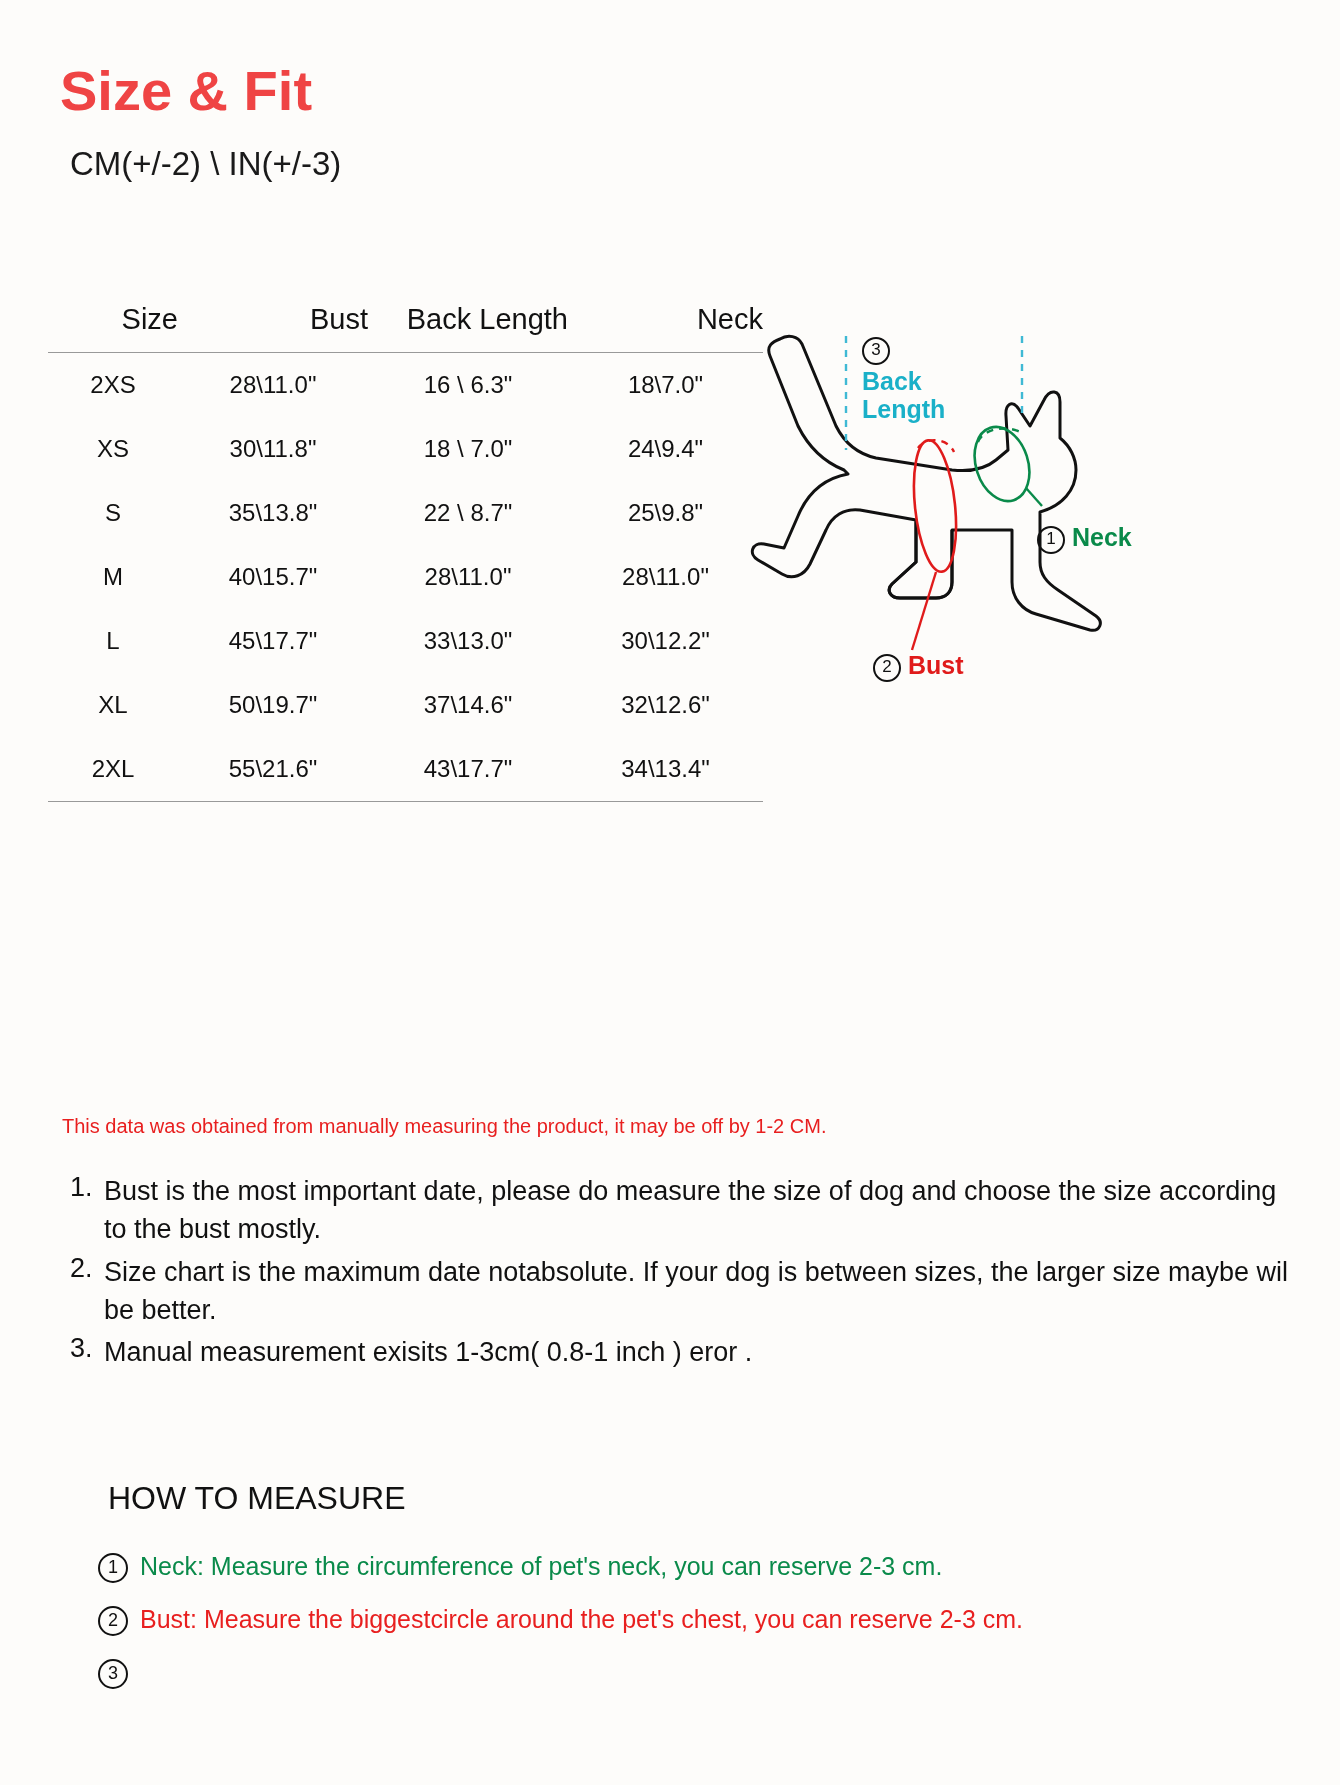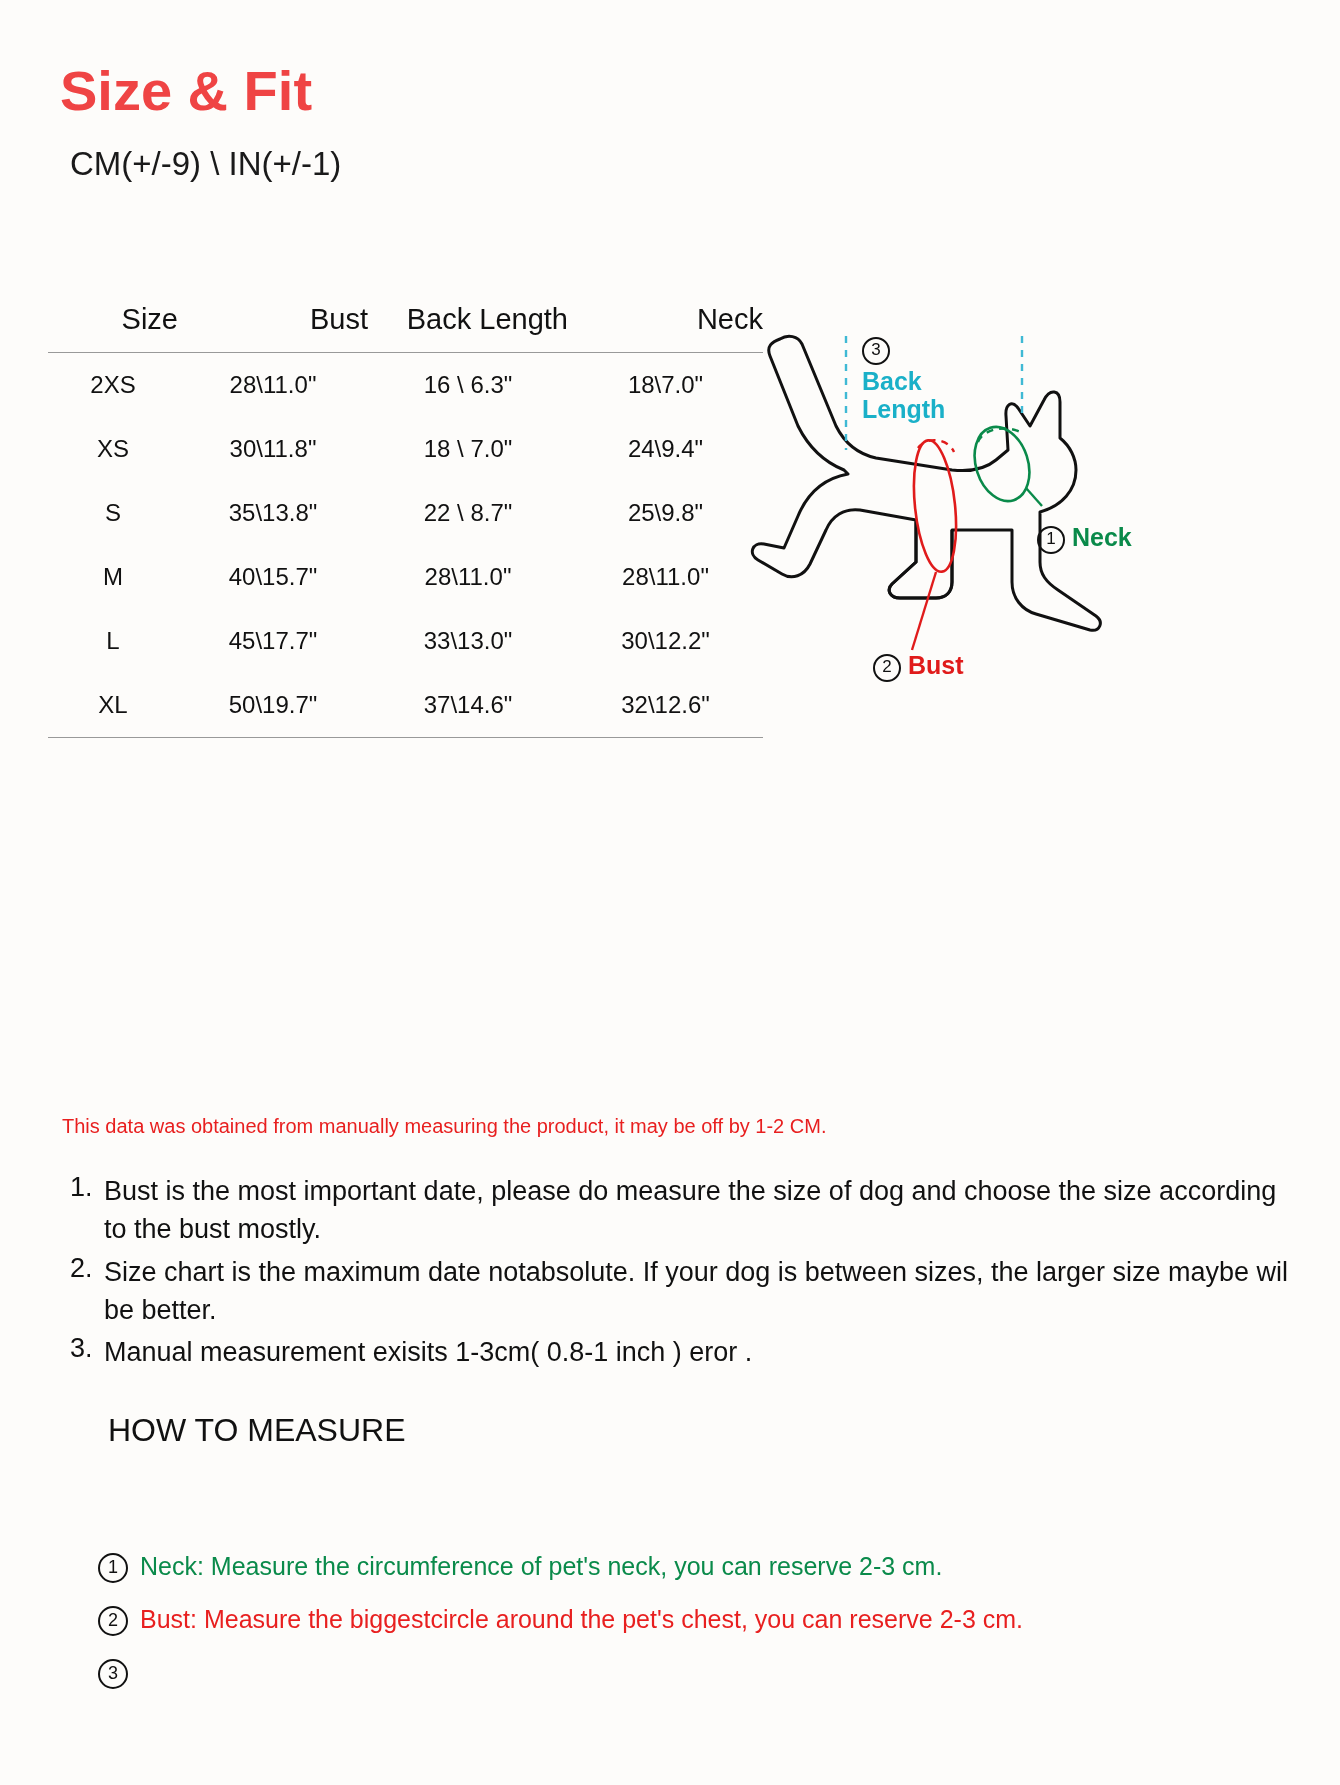--- a/index.html
+++ b/index.html
@@ -152,21 +152,21 @@
     flex: 0 0 34px;
     text-align: left;
   }
   .note .txt {
     flex: 1;
     line-height: 1.42;
   }
   .htm-title {
     position: absolute;
     left: 108px;
-    top: 1412px;
+    top: 1480px;
     font-size: 32px;
     color: #111;
   }
   .measure-list {
     position: absolute;
     left: 98px;
     top: 1552px;
     width: 1200px;
   }
   .m-item {
@@ -185,21 +185,21 @@
   .m-neck { color: #0a8a4a; }
   .m-bust { color: #e81f1f; }
   .m-len  { color: #3fb9d4; }
 </style>
 </head>
 <body>
 
 <div class="page">
 
   <div class="title">Size &amp; Fit</div>
-  <div class="subtitle">CM(+/-9) \ IN(+/-1)</div>
+  <div class="subtitle">CM(+/-2) \ IN(+/-3)</div>
 
   <div class="table-wrap">
     <table class="size-table">
       <thead>
         <tr>
           <th>Size</th>
           <th>Bust</th>
           <th>Back Length</th>
           <th>Neck</th>
         </tr>
@@ -233,20 +233,26 @@
           <td class="col-size">L</td>
           <td class="col-bust">45\17.7"</td>
           <td class="col-back">33\13.0"</td>
           <td class="col-neck">30\12.2"</td>
         </tr>
         <tr>
           <td class="col-size">XL</td>
           <td class="col-bust">50\19.7"</td>
           <td class="col-back">37\14.6"</td>
           <td class="col-neck">32\12.6"</td>
+        </tr>
+        <tr>
+          <td class="col-size">2XL</td>
+          <td class="col-bust">55\21.6"</td>
+          <td class="col-back">43\17.7"</td>
+          <td class="col-neck">34\13.4"</td>
         </tr>
       </tbody>
     </table>
   </div>
 
   <div class="diagram">
     <svg width="430" height="380" viewBox="0 0 430 380">
 
       <path d="M40 9
                C 48 4, 58 6, 62 14

